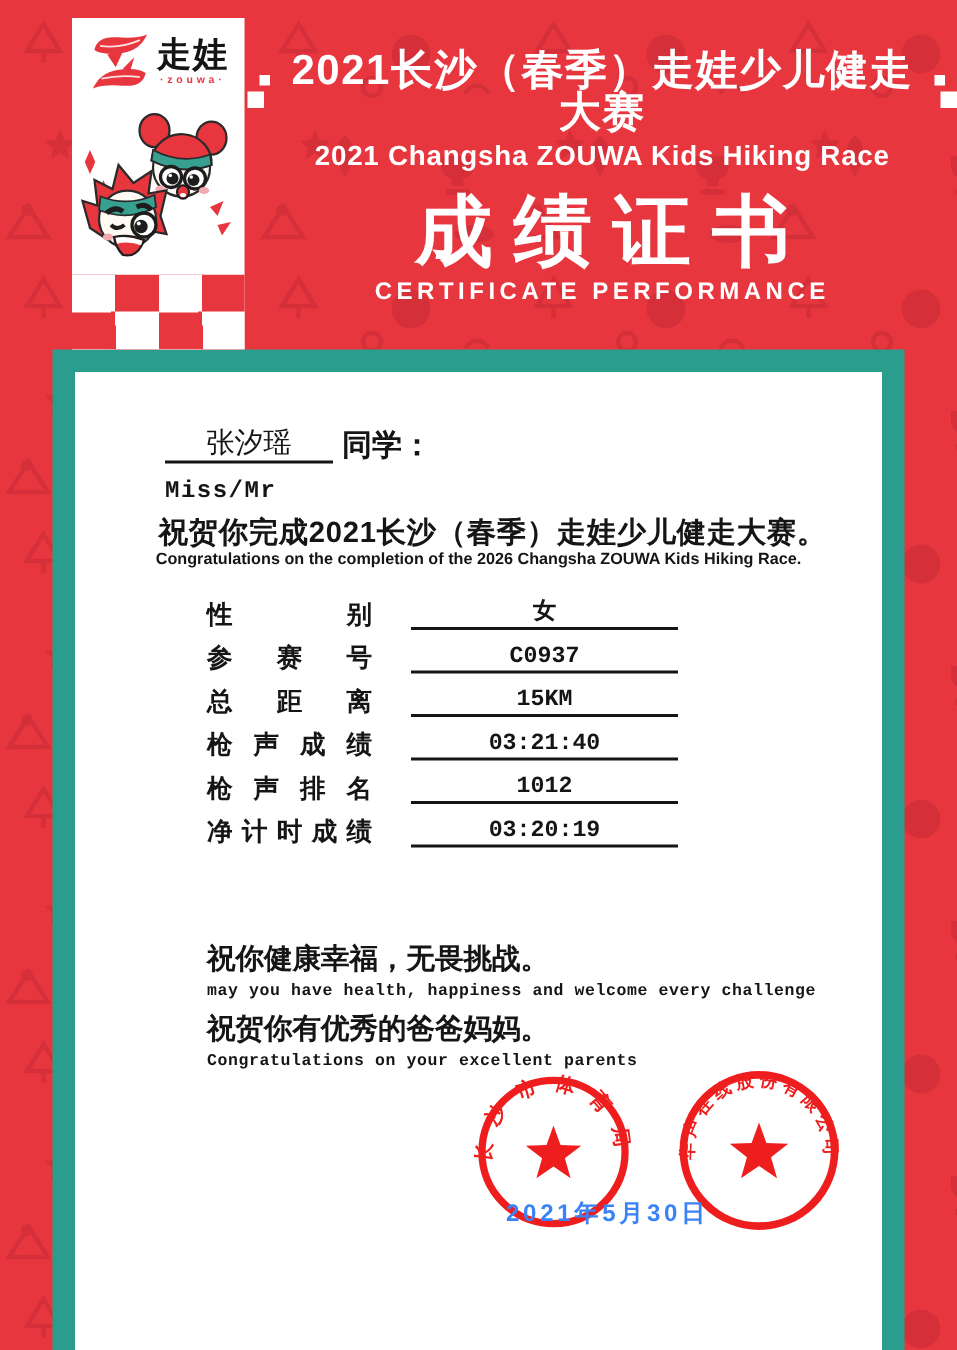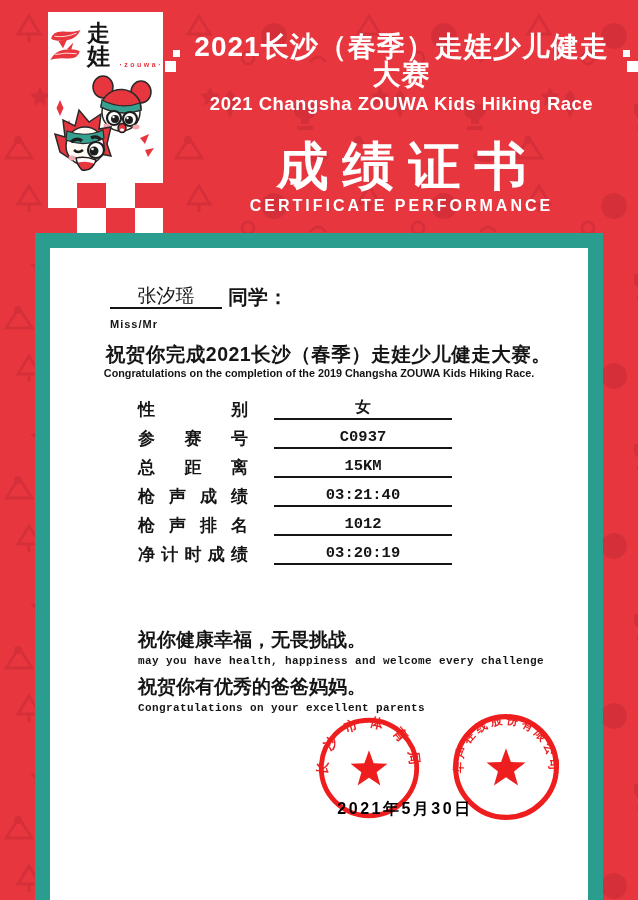--- a/index.html
+++ b/index.html
@@ -3,50 +3,50 @@
 <meta charset="utf-8">
 <style>
   html,body{margin:0;padding:0;background:#e8363f;}
   .page{position:relative;width:638px;height:900px;background:#e8363f;overflow:hidden;
         font-family:"Liberation Sans",sans-serif;}
   .bg-pattern{position:absolute;left:0;top:0;z-index:0;}
 
   
   .logo-panel{position:absolute;left:48px;top:12px;width:115px;height:221px;background:#fff;z-index:2;}
   .logo-row{display:flex;align-items:center;justify-content:center;gap:4px;padding-top:10px;}
-  .logo-names{display:flex;flex-direction:row;align-items:flex-end;}
+  .logo-names{display:flex;flex-direction:column;align-items:center;}
   .logo-zh{font-size:23px;font-weight:900;color:#151515;letter-spacing:1px;line-height:1;}
   .logo-en{font-size:7px;font-weight:900;color:#e8363f;letter-spacing:2.5px;margin-top:2px;}
   .mascots{position:absolute;left:0;top:52px;}
   .checker{position:absolute;left:0;bottom:0;width:115px;height:50px;
            background:repeating-conic-gradient(#e8363f 0% 25%, #ffffff 0% 50%);
            background-size:58px 50px;}
 
   
   .header-text{position:absolute;left:165px;right:0;top:0;text-align:center;color:#ffffff;z-index:1;}
   .title-row{display:flex;align-items:center;justify-content:center;gap:9px;margin-top:33px;}
   .event-title-zh{font-size:28px;font-weight:900;letter-spacing:1px;line-height:1;}
   .deco{position:relative;width:15px;height:25px;flex:0 0 auto;}
   .deco .sq-s{position:absolute;width:7px;height:7px;background:#fff;}
   .deco .sq-b{position:absolute;width:11px;height:11px;background:#fff;}
   .deco.left .sq-s{top:1px;right:0;} .deco.left .sq-b{bottom:2px;left:0;}
   .deco.right .sq-s{top:1px;left:0;} .deco.right .sq-b{bottom:2px;right:0;}
   .event-title-en{font-size:18.5px;font-weight:700;margin-top:4px;letter-spacing:.5px;}
-  .cert-title-zh{font-size:52px;font-weight:900;letter-spacing:14px;text-indent:14px;margin-top:23px;line-height:1.1;font-family:Liberation Serif, serif;}
+  .cert-title-zh{font-size:52px;font-weight:900;letter-spacing:14px;text-indent:14px;margin-top:12px;line-height:1.1;font-family:Liberation Serif, serif;}
   .cert-title-en{font-size:16px;font-weight:800;letter-spacing:3px;margin-top:2px;}
 
   
   .frame{position:absolute;left:35px;top:233px;width:568px;height:799px;background:#2b9d8e;z-index:1;}
   .paper{position:absolute;left:15px;top:15px;right:15px;bottom:15px;background:#fff;color:#151515;}
 
   .name-row{position:absolute;left:60px;top:38px;display:flex;align-items:flex-end;gap:6px;}
   .name-line{width:112px;border-bottom:2.5px solid #151515;text-align:center;
              font-family:"DejaVu Serif",serif;font-size:19px;padding-bottom:2px;line-height:1;}
   .salutation{font-size:20px;font-weight:900;line-height:1;padding-bottom:2px;}
-  .missmr{position:absolute;left:60px;top:70px;font-size:11px;font-weight:800;letter-spacing:1px;}
+  .missmr{position:absolute;left:60px;top:70px;font-size:16px;font-weight:800;letter-spacing:1px;font-family:Liberation Mono, monospace;}
 
   .congrats-zh{position:absolute;left:0;right:0;top:93px;text-align:center;
                font-size:19.5px;font-weight:900;letter-spacing:.5px;padding-left:19px;}
   .congrats-en{position:absolute;left:0;right:0;top:119px;text-align:center;
                font-size:10.8px;font-weight:800;}
 
   .fields{position:absolute;left:88px;top:150px;}
   .field-row{display:flex;align-items:flex-end;height:22px;margin-bottom:7px;}
   .field-label{width:110px;font-size:17px;font-weight:900;
                text-align:justify;text-align-last:justify;line-height:1;padding-bottom:2px;}
@@ -55,21 +55,21 @@
               font-weight:700;font-size:15.5px;line-height:1;padding-bottom:2px;}
 
   .wishes{position:absolute;left:88px;top:382px;}
   .wish-zh{font-size:19px;font-weight:900;line-height:1;}
   .wish-en{font-size:11px;font-weight:800;letter-spacing:.4px;margin:7px 0 10px 0;line-height:1;font-family:Liberation Mono, monospace;}
 
   .stamp{position:absolute;opacity:.95;}
   .stamp.left{left:266px;top:462px;}
   .stamp.right{left:400px;top:461px;}
   .date-line{position:absolute;left:230px;top:551px;width:250px;text-align:center;z-index:5;
-             font-size:16px;font-weight:900;letter-spacing:2.5px;color:#000000;}
+             font-size:16px;font-weight:900;letter-spacing:2.5px;color:#3b82f6;}
 </style>
 </head>
 <body>
 
 <div class="page">
 
   <svg class="bg-pattern" width="638" height="900">
     <defs>
       <pattern id="doodles" width="170" height="170" patternUnits="userSpaceOnUse">
         <g fill="#d5303a" stroke="none">
@@ -174,21 +174,21 @@
   <div class="frame">
     <div class="paper">
 
       <div class="name-row">
         <span class="name-line">张汐瑶</span>
         <span class="salutation">同学：</span>
       </div>
       <div class="missmr">Miss/Mr</div>
 
       <div class="congrats-zh">祝贺你完成2021长沙（春季）走娃少儿健走大赛。</div>
-      <div class="congrats-en">Congratulations on the completion of the 2019 Changsha ZOUWA Kids Hiking Race.</div>
+      <div class="congrats-en">Congratulations on the completion of the 2026 Changsha ZOUWA Kids Hiking Race.</div>
 
       <div class="fields">
         <div class="field-row">
           <div class="field-label">性别</div>
           <div class="field-line">女</div>
         </div>
         <div class="field-row">
           <div class="field-label">参赛号</div>
           <div class="field-line">C0937</div>
         </div>

